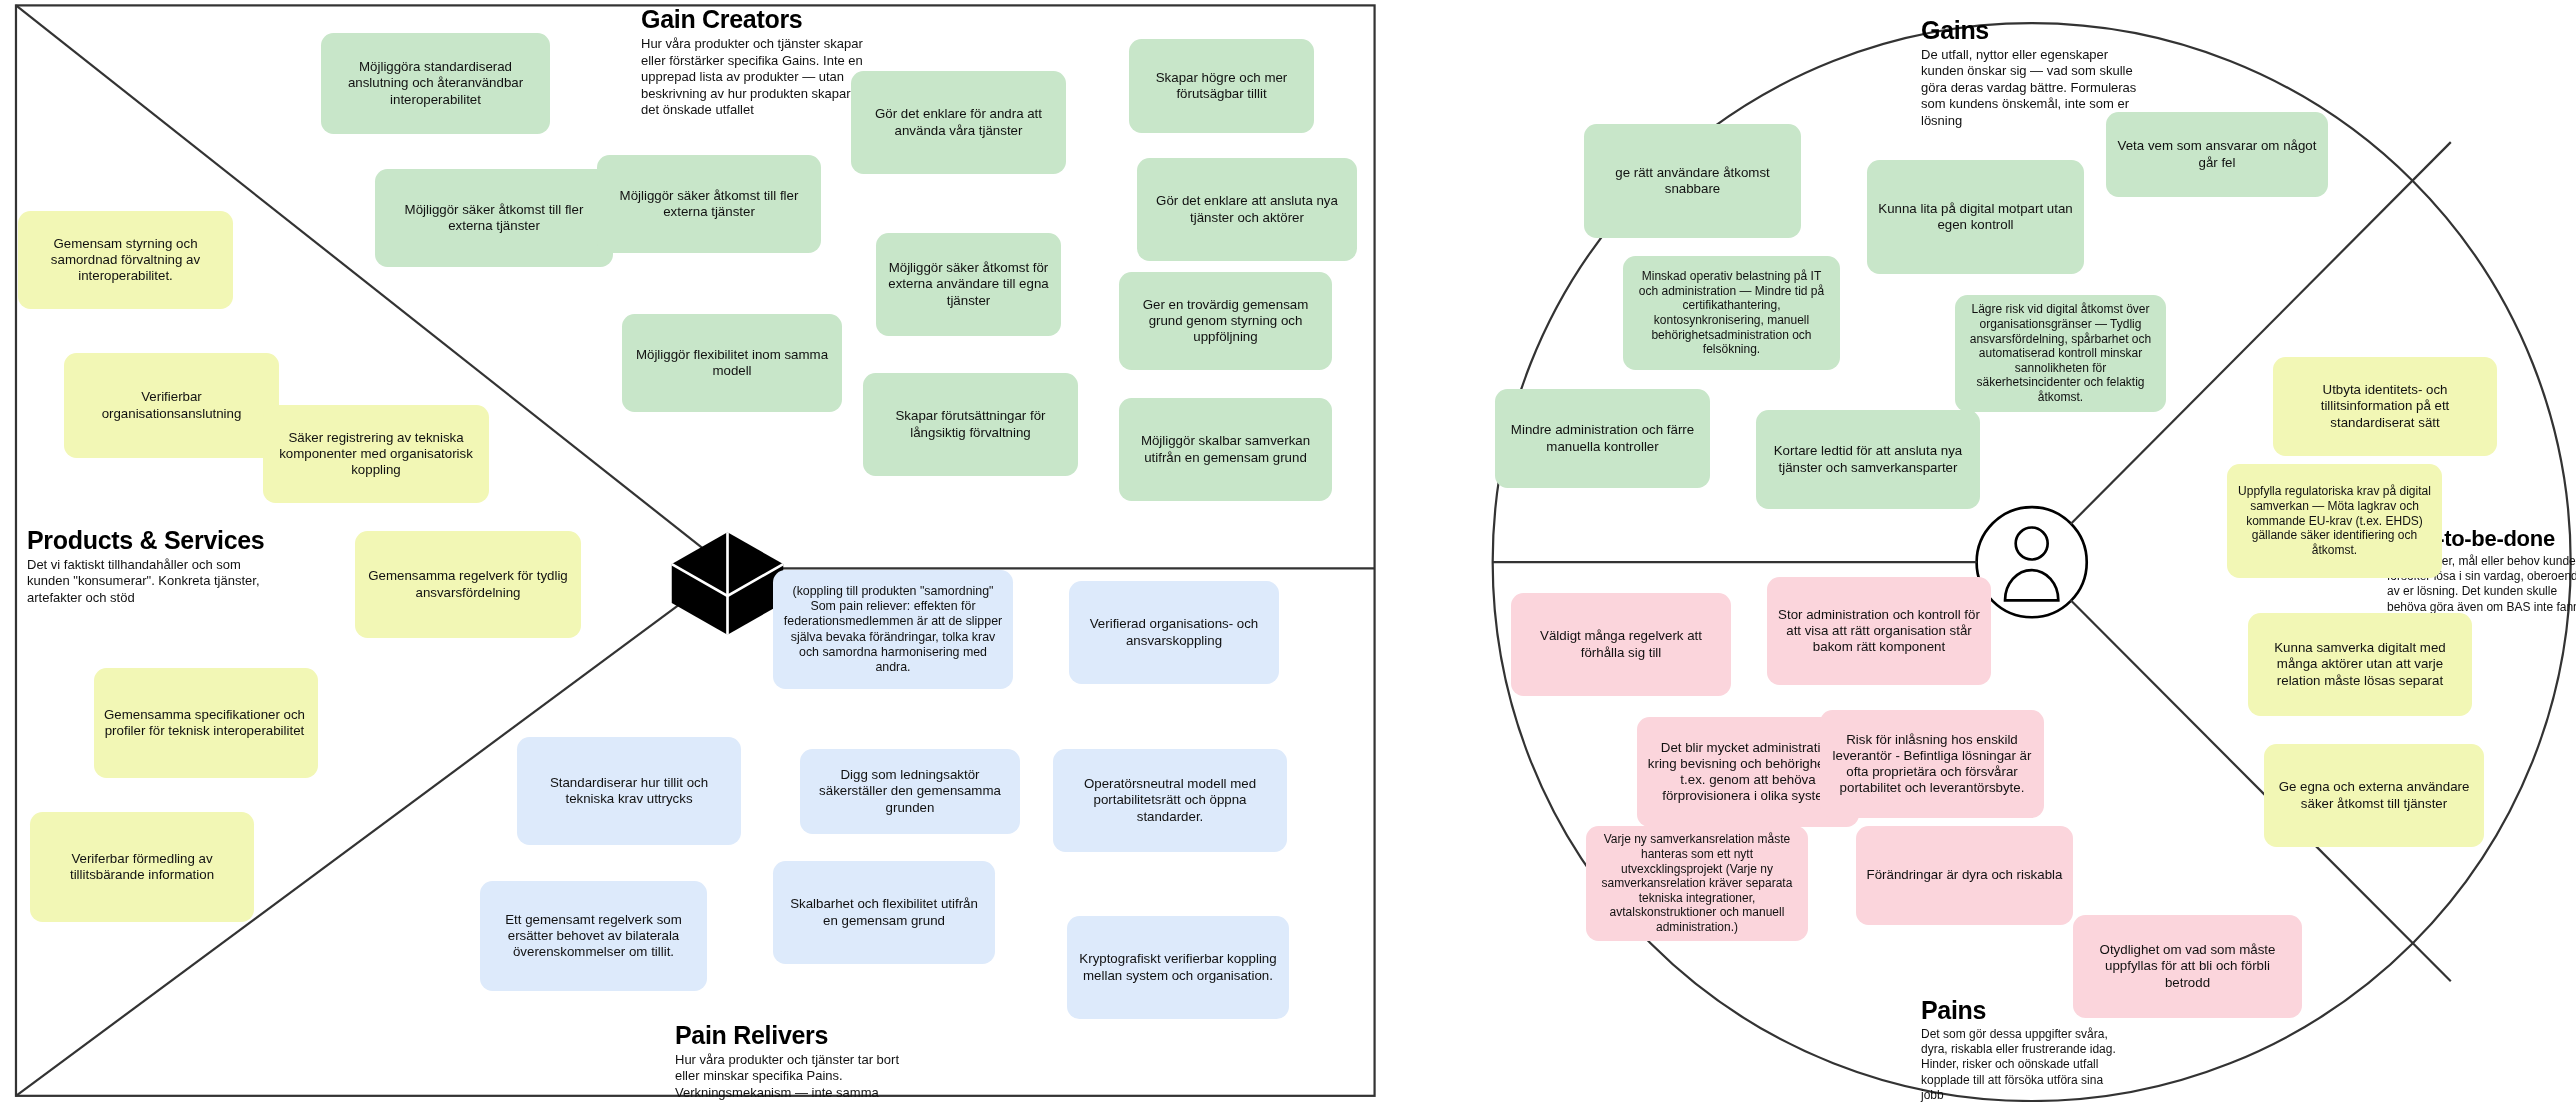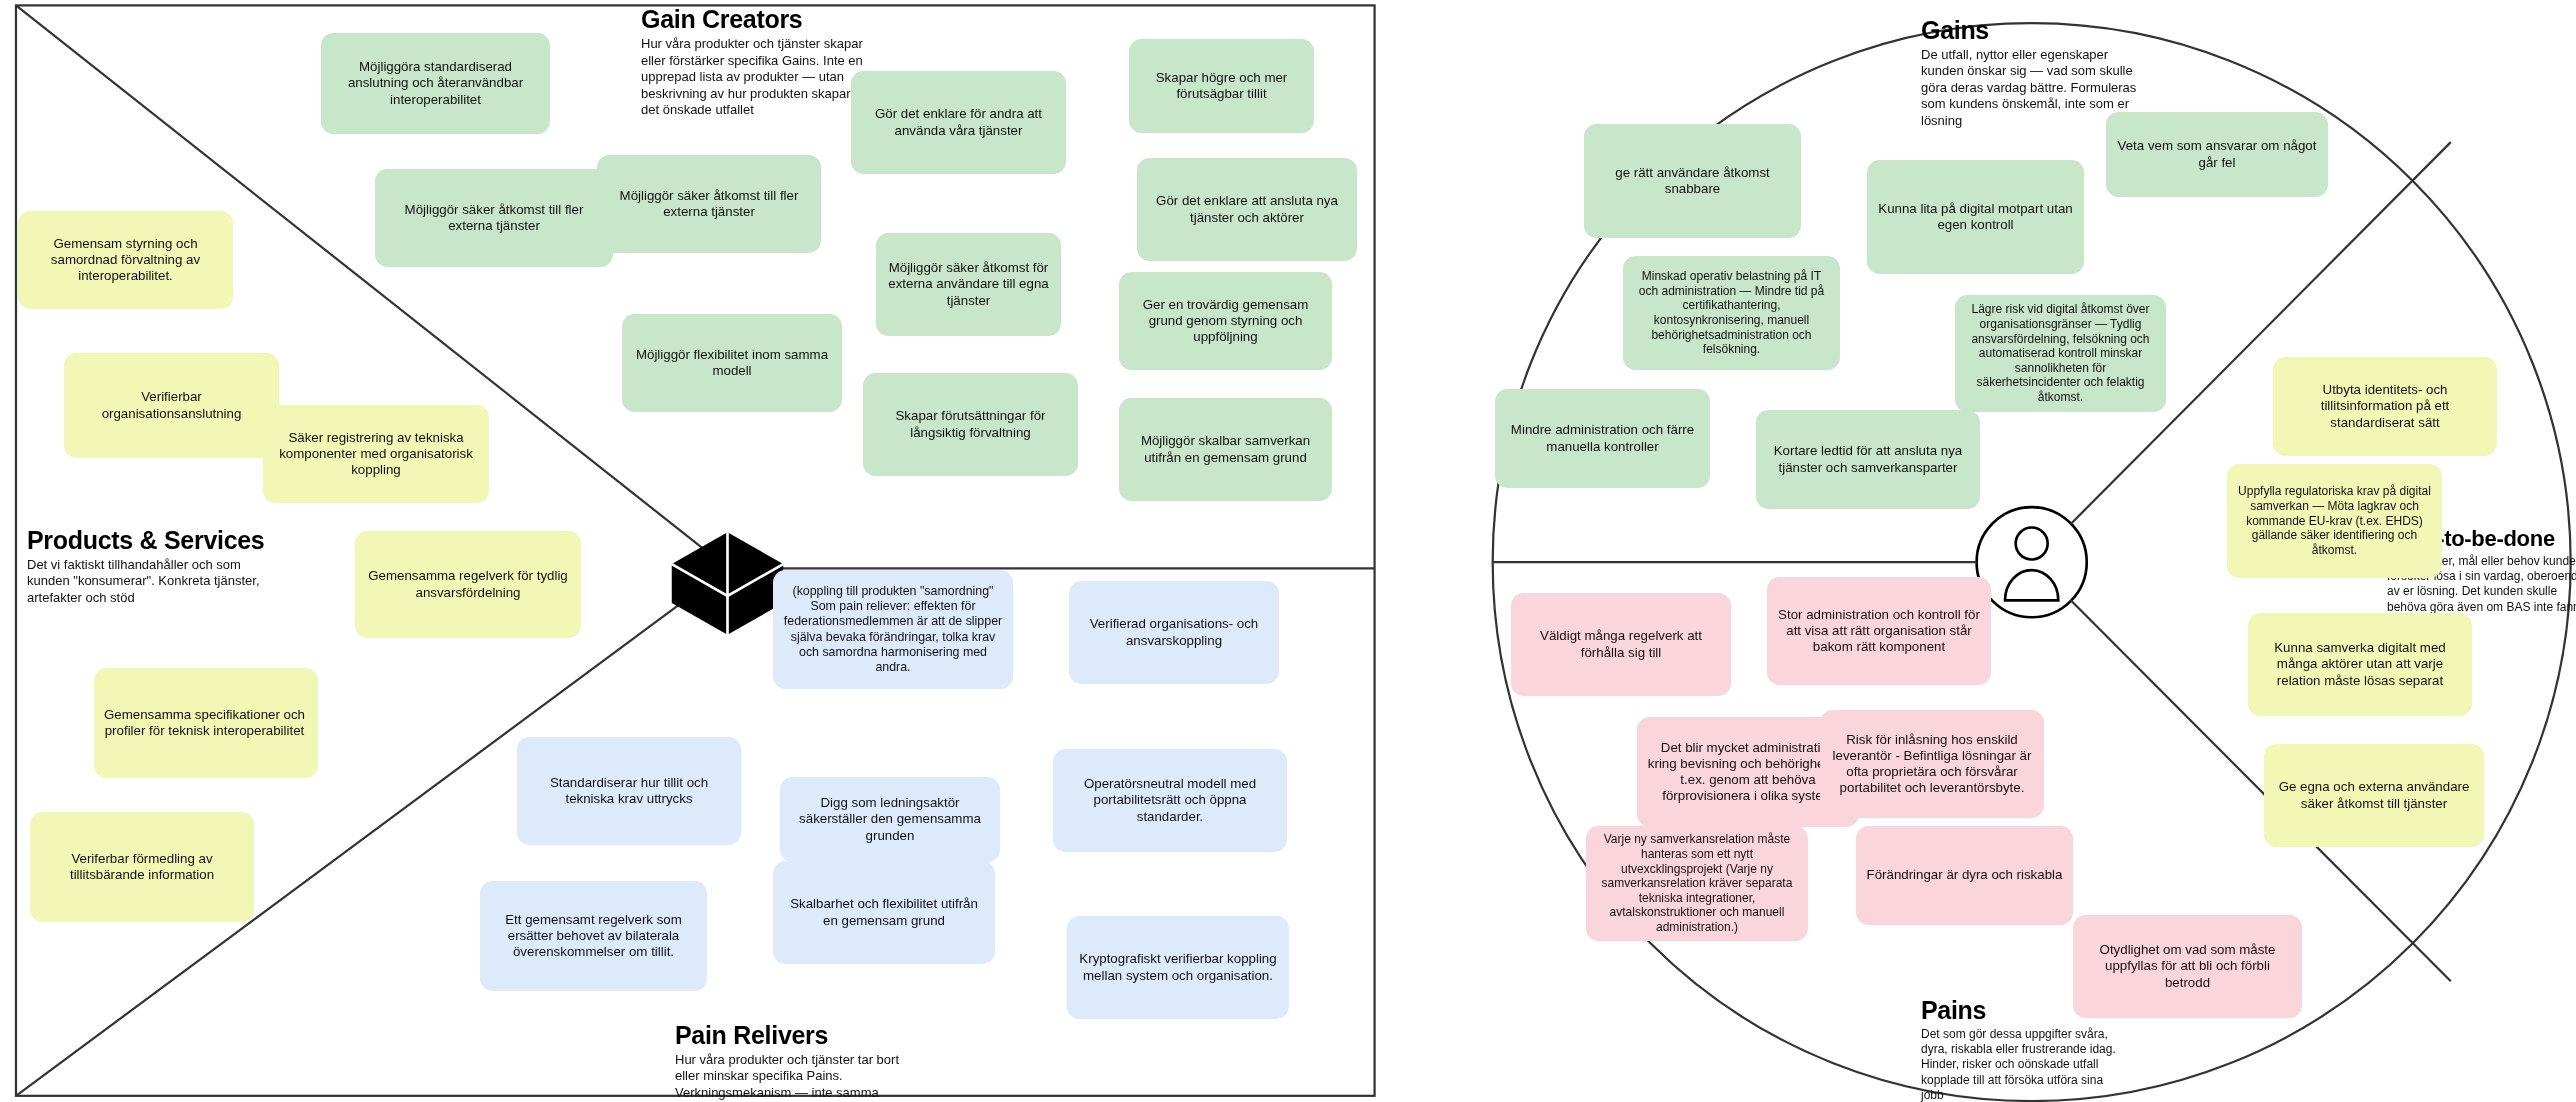--- a/index.html
+++ b/index.html
@@ -174,21 +174,21 @@
 
   <div class="card c-blue" style="left:773px;top:570px;width:240px;height:119px;font-size:12.4px;">
       <span>(koppling till produkten "samordning" Som pain reliever: effekten för federationsmedlemmen är att de slipper själva bevaka förändringar, tolka krav och samordna harmonisering med andra.</span>
     </div>
   <div class="card c-blue" style="left:1069px;top:581px;width:210px;height:103px;">
       <span>Verifierad organisations- och ansvarskoppling</span>
     </div>
   <div class="card c-blue" style="left:517px;top:737px;width:224px;height:108px;">
       <span>Standardiserar hur tillit och tekniska krav uttrycks</span>
     </div>
-  <div class="card c-blue" style="left:780px;top:749px;width:220px;height:85px;margin-top:28px;">
+  <div class="card c-blue" style="left:800px;top:749px;width:220px;height:85px;">
       <span>Digg som ledningsaktör säkerställer den gemensamma grunden</span>
     </div>
   <div class="card c-blue" style="left:1053px;top:749px;width:234px;height:103px;">
       <span>Operatörsneutral modell med portabilitetsrätt och öppna standarder.</span>
     </div>
   <div class="card c-blue" style="left:480px;top:881px;width:227px;height:110px;">
       <span>Ett gemensamt regelverk som ersätter behovet av bilaterala överenskommelser om tillit.</span>
     </div>
   <div class="card c-blue" style="left:773px;top:861px;width:222px;height:103px;">
       <span>Skalbarhet och flexibilitet utifrån en gemensam grund</span>
@@ -203,21 +203,21 @@
   <div class="card c-green" style="left:1867px;top:160px;width:217px;height:114px;">
       <span>Kunna lita på digital motpart utan egen kontroll</span>
     </div>
   <div class="card c-green" style="left:2106px;top:112px;width:222px;height:85px;">
       <span>Veta vem som ansvarar om något går fel</span>
     </div>
   <div class="card c-green" style="left:1623px;top:256px;width:217px;height:114px;font-size:12px;">
       <span>Minskad operativ belastning på IT och administration — Mindre tid på certifikathantering, kontosynkronisering, manuell behörighetsadministration och felsökning.</span>
     </div>
   <div class="card c-green" style="left:1955px;top:295px;width:211px;height:117px;font-size:12px;">
-      <span>Lägre risk vid digital åtkomst över organisationsgränser — Tydlig ansvarsfördelning, felsökning och automatiserad kontroll minskar sannolikheten för säkerhetsincidenter och felaktig åtkomst.</span>
+      <span>Lägre risk vid digital åtkomst över organisationsgränser — Tydlig ansvarsfördelning, spårbarhet och automatiserad kontroll minskar sannolikheten för säkerhetsincidenter och felaktig åtkomst.</span>
     </div>
   <div class="card c-green" style="left:1495px;top:389px;width:215px;height:99px;">
       <span>Mindre administration och färre manuella kontroller</span>
     </div>
   <div class="card c-green" style="left:1756px;top:410px;width:224px;height:99px;">
       <span>Kortare ledtid för att ansluta nya tjänster och samverkansparter</span>
     </div>
 
   <div class="card c-yellow" style="left:2273px;top:357px;width:224px;height:99px;">
       <span>Utbyta identitets- och tillitsinformation på ett standardiserat sätt</span>

